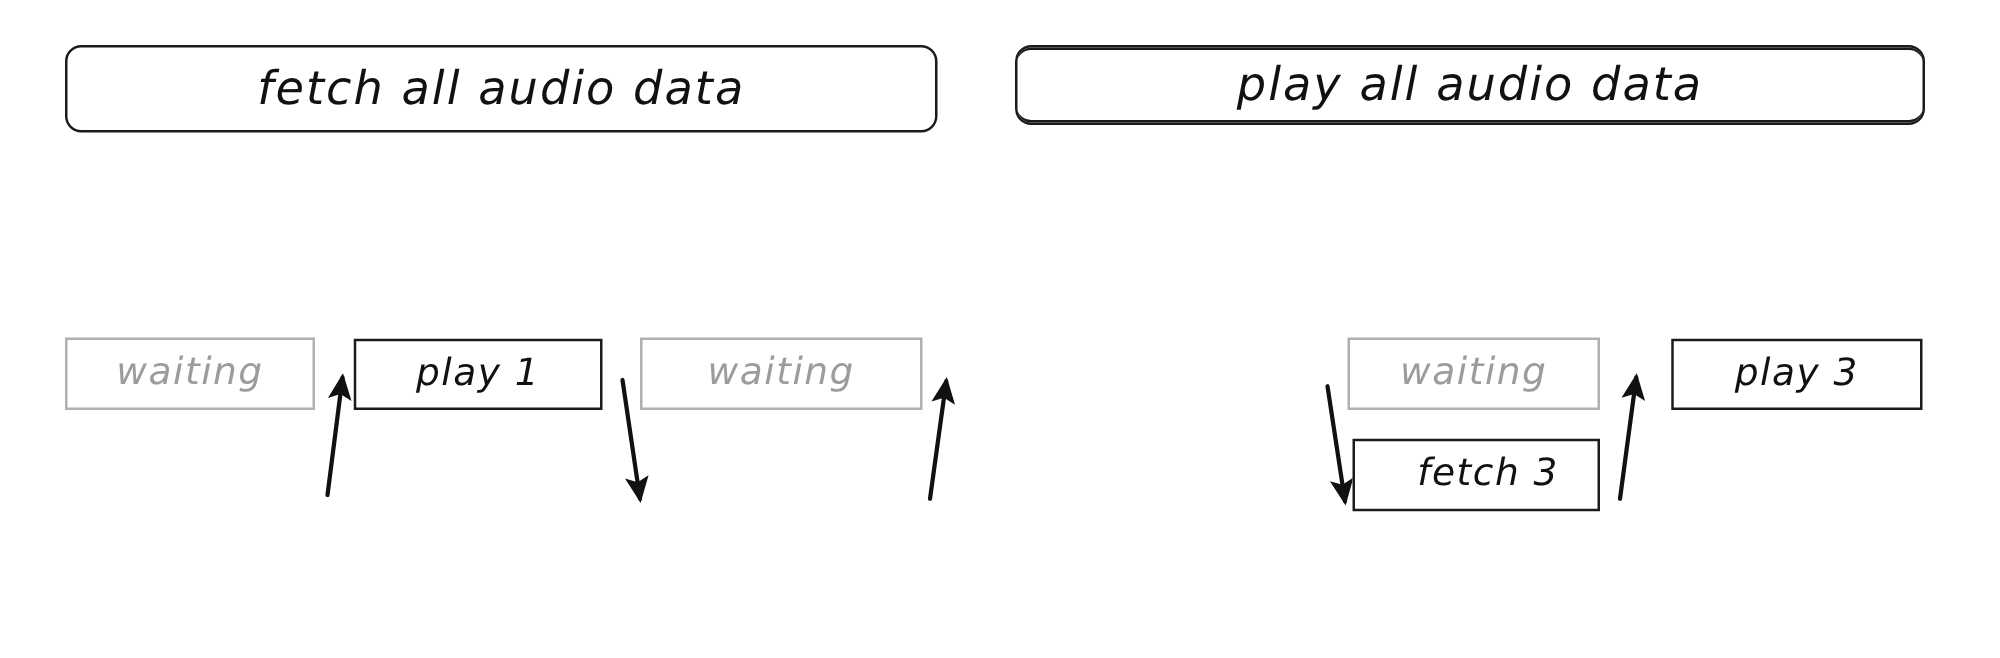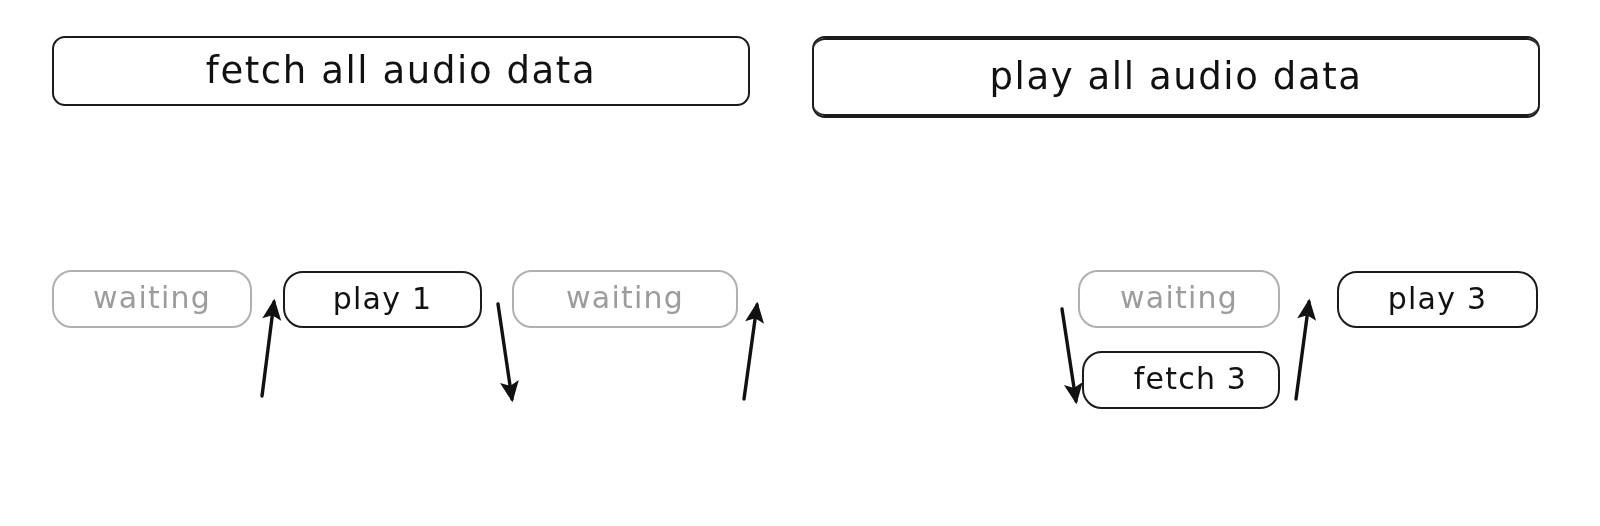--- a/index.html
+++ b/index.html
@@ -10,20 +10,21 @@
   }
   body {
     font-family: "DejaVu Sans", sans-serif;
   }
   #canvas {
     position: relative;
     width: 1600px;
     height: 526px;
     background: #ffffff;
     overflow: hidden;
+    font-style: italic;
   }
   .node {
     position: absolute;
     box-sizing: border-box;
     display: flex;
     align-items: center;
     justify-content: center;
     background: #ffffff;
     border: 2.2px solid #1b1b1b;
     border-radius: 11px;
@@ -44,21 +45,21 @@
     letter-spacing: 1.6px;
   }
   
   .bar.sketchy {
     box-shadow: 0 -3px 0 -1px #1b1b1b inset, 0 3px 0 -1px #1b1b1b inset;
   }
   
   .step {
     font-size: 30px;
     letter-spacing: 1.2px;
-    border-radius: 20px;
+    border-radius: 0;
   }
   .step.muted {
     border-color: #b0b0b0;
     color: #9c9c9c;
   }
   svg.arrows {
     position: absolute;
     left: 0;
     top: 0;
     width: 1600px;
@@ -69,21 +70,21 @@
 </style>
 </head>
 <body>
 
 <div id="canvas">
 
   <div class="node bar" style="left:52px; top:36px; width:698px; height:70px;">
     <span class="label">fetch all audio data</span>
   </div>
 
-  <div class="node bar sketchy" style="left:812px; top:36px; width:728px; height:82px;">
+  <div class="node bar sketchy" style="left:812px; top:36px; width:728px; height:64px;">
     <span class="label">play all audio data</span>
   </div>
 
   <svg class="arrows" viewBox="0 0 1600 526" xmlns="http://www.w3.org/2000/svg">
     <defs>
       <marker id="ah" markerWidth="9" markerHeight="9" refX="5.6" refY="3.2" orient="auto" markerUnits="strokeWidth">
         <path d="M0.4,0.4 L6.6,3.2 L0.4,6.0 L1.7,3.2 Z" fill="#111111"></path>
       </marker>
     </defs>
 

